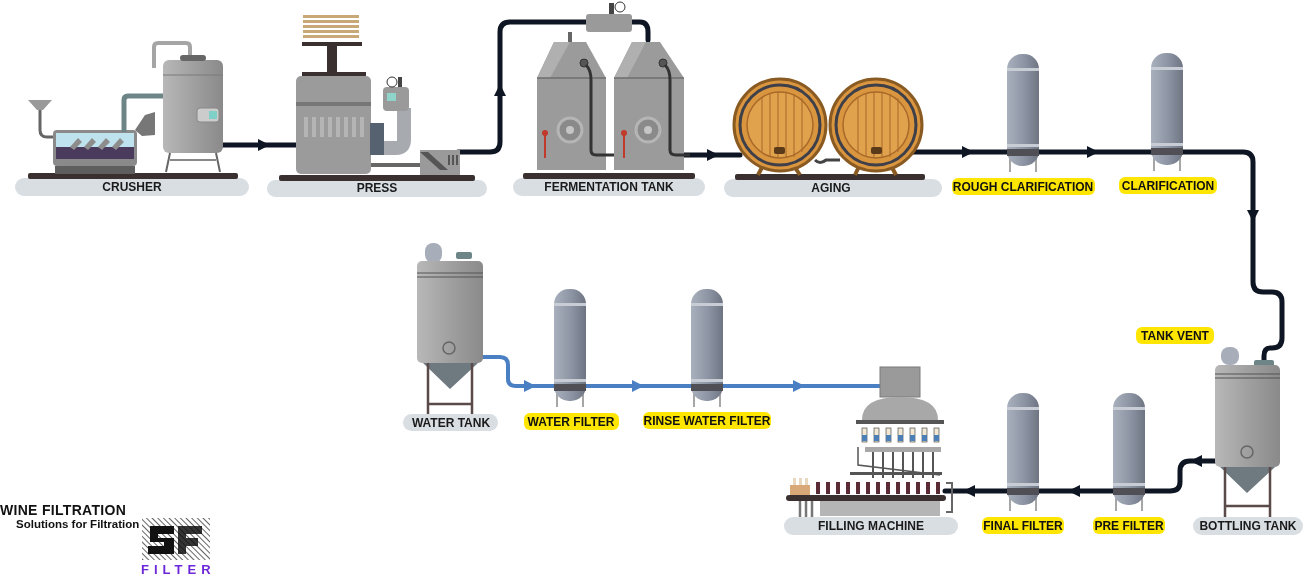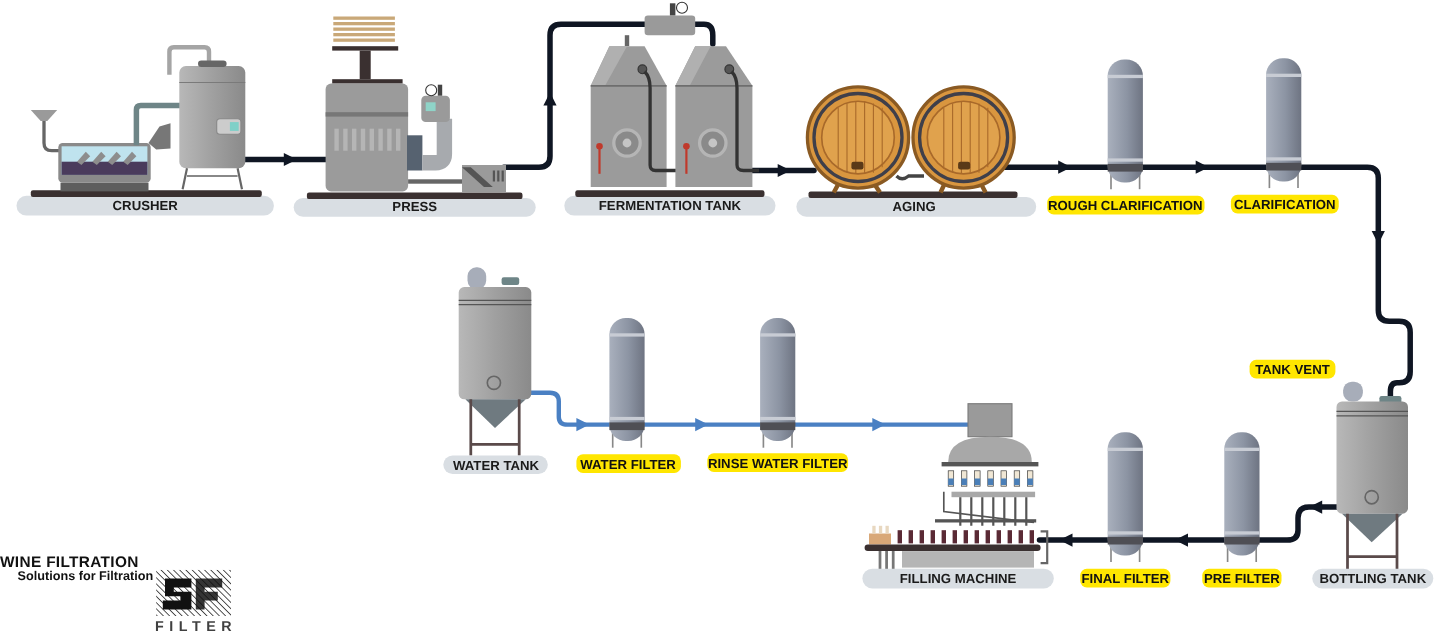--- a/index.html
+++ b/index.html
@@ -2,21 +2,21 @@
 <html><head>
 <meta charset="utf-8">
 <style>
   html, body { margin:0; padding:0; background:#ffffff; }
   body { width:1305px; height:578px; position:relative; overflow:hidden; font-family:"Liberation Sans", sans-serif; }
   #diagram { position:absolute; left:0; top:0; }
   .lbl-gray { font-family:"Liberation Sans", sans-serif; font-weight:bold; font-size:12px; fill:#1a1a1a; }
   .lbl-yel { font-family:"Liberation Sans", sans-serif; font-weight:bold; font-size:12px; fill:#111; }
   .title { position:absolute; left:0; top:478px; font-family:"Liberation Sans", sans-serif; font-weight:bold; font-size:14px; color:#111; letter-spacing:0.3px;margin-top:24px; }
   .subtitle { position:absolute; left:16px; top:518px; font-family:"Liberation Sans", sans-serif; font-weight:bold; font-size:11.5px; color:#111; }
-  .logo-text { position:absolute; left:141px; top:562px; font-family:"Liberation Sans", sans-serif; font-weight:bold; font-size:13px; color:#404040; letter-spacing:5px;text-align:right; }
+  .logo-text { position:absolute; left:141px; top:562px; font-family:"Liberation Sans", sans-serif; font-weight:bold; font-size:13px; color:#6d28d9; letter-spacing:5px;text-align:right; }
   .logo-mark { position:absolute; left:140px; top:518px; }
 </style>
 </head>
 <body>
 
 <svg id="diagram" width="1305" height="578" viewBox="0 0 1305 578">
   <defs>
     <linearGradient id="filterGrad" x1="0" x2="1" y1="0" y2="0">
       <stop offset="0" stop-color="#a9b0bd"></stop>
       <stop offset="0.55" stop-color="#8c94a3"></stop>

